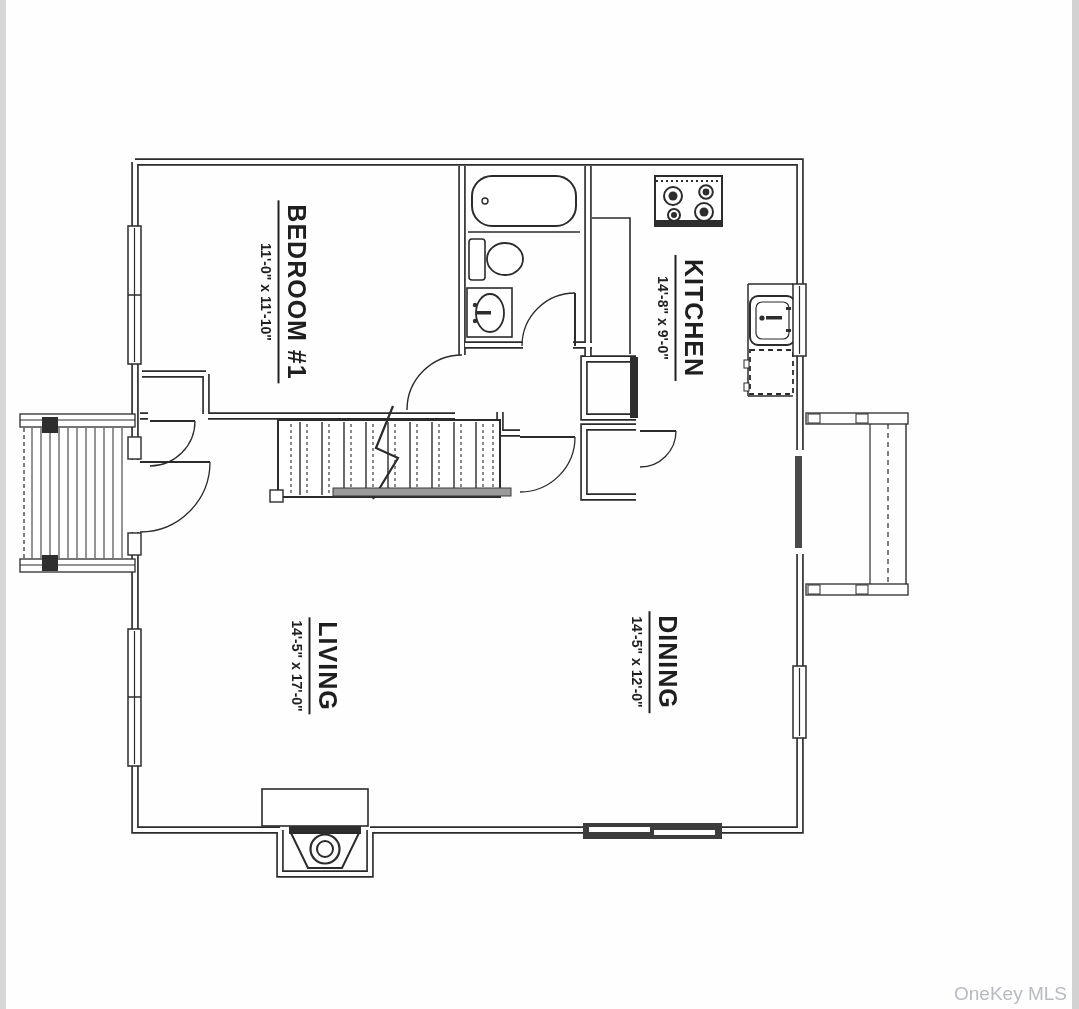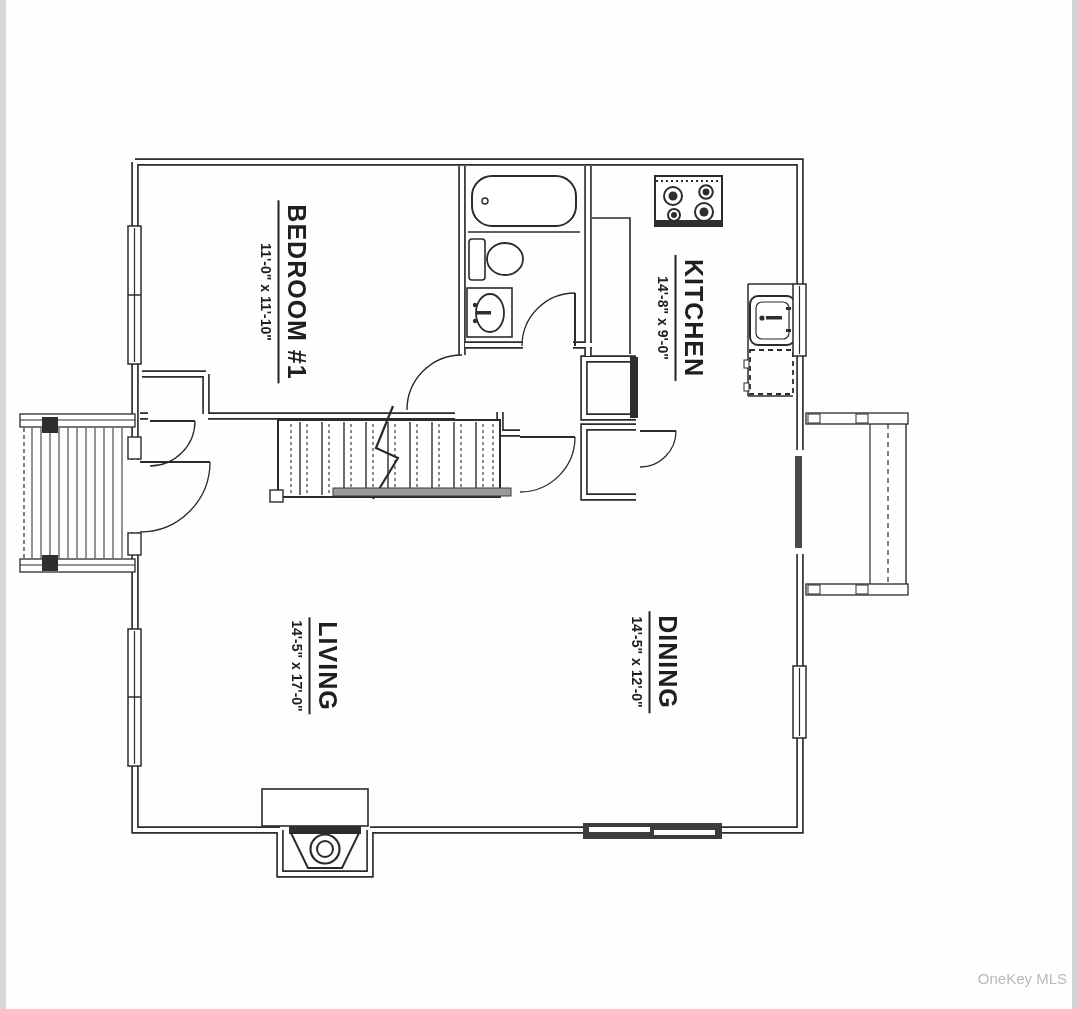--- a/index.html
+++ b/index.html
@@ -37,22 +37,22 @@
     padding:0 4px 2px 4px;
     display:inline-block;
   }
   .room-label .dims{
     font-size:14px;
     font-weight:600;
     margin-top:4px;
   }
   .watermark{
     position:absolute;
-    right:12px;bottom:22px;
-    font-size:15px;
+    right:12px;bottom:4px;
+    font-size:19px;
     color:#b7bbc0;
   }
 </style>
 </head>
 <body>
 
 <div class="page">
   <div class="edge-strip left"></div>
   <div class="edge-strip right"></div>
 

